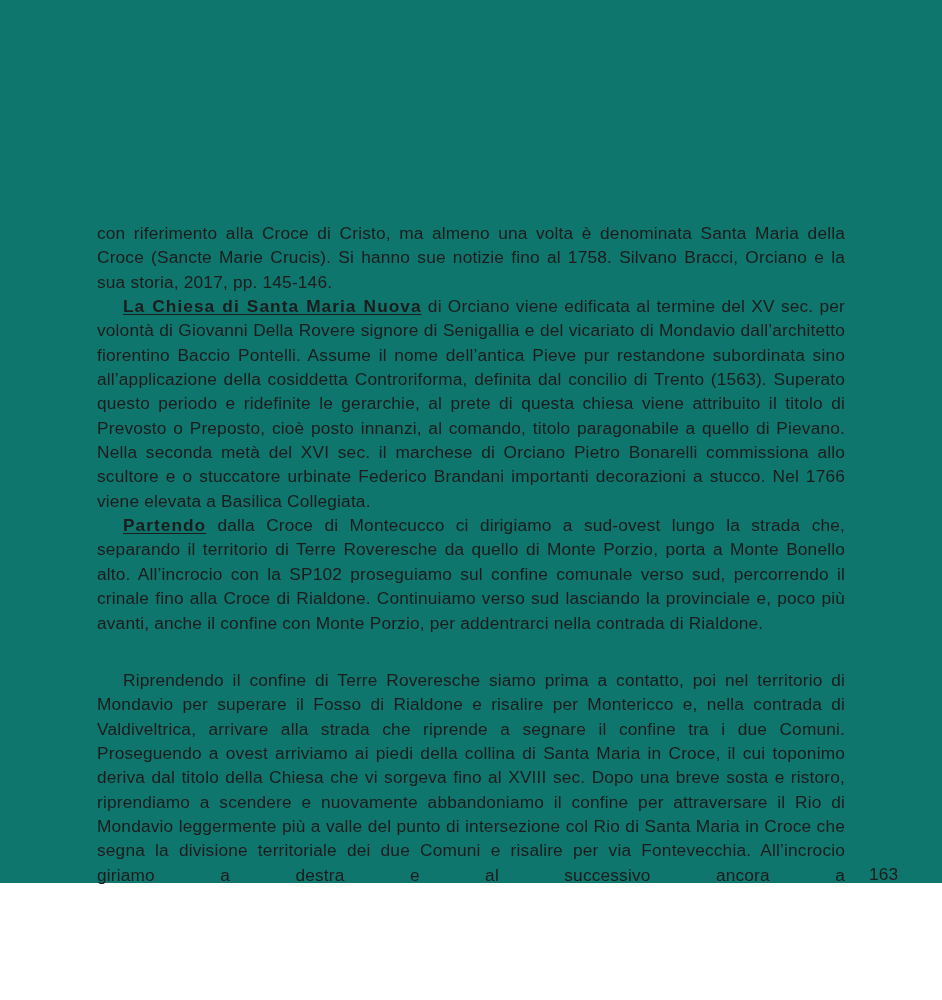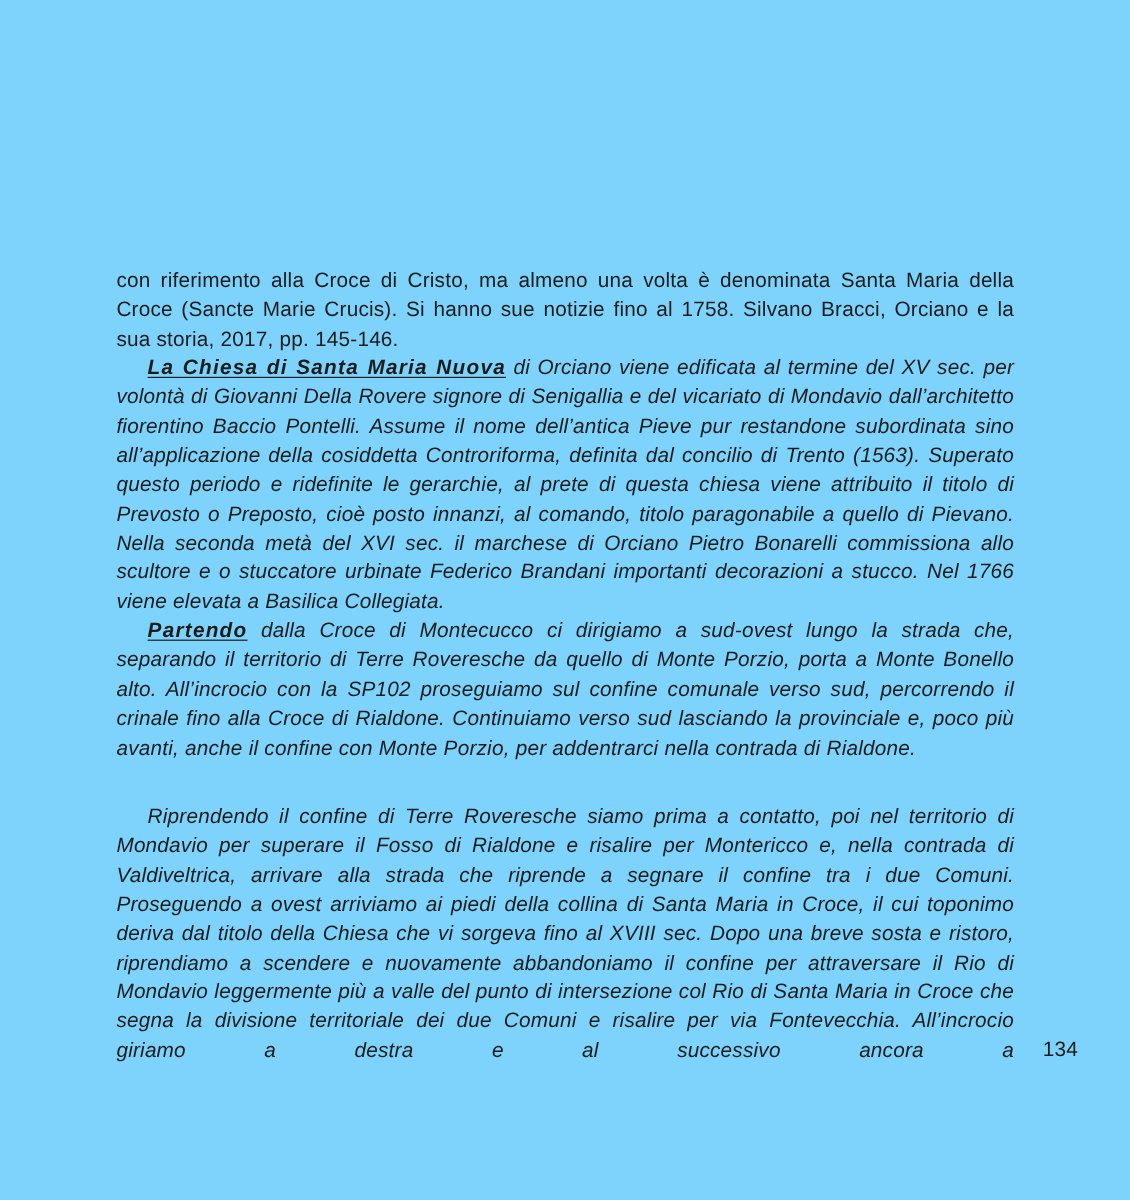--- a/index.html
+++ b/index.html
@@ -14,22 +14,22 @@
     font-family: "Liberation Sans", sans-serif;
     color: #1a1a1a;
     position: relative;
   }
 
   .page {
     position: absolute;
     top: 0;
     left: 0;
     width: 942px;
-    height: 1000px;
-    background: #7dd3fc;
+    height: 883px;
+    background: #0f766e;
   }
 
   
   .text-block {
     position: absolute;
     left: 97px;
     top: 221px;
     width: 748px;
   }
 
@@ -40,21 +40,20 @@
     text-align: justify;
     text-justify: inter-word;
     letter-spacing: 0.01em;
     word-spacing: 0.005em;
     color: #1c1c1c;
     -webkit-font-smoothing: antialiased;
   }
 
   .para.indent {
     text-indent: 26px;
-    font-style: italic;
   }
 
   .lead {
     font-weight: bold;
     text-decoration: underline;
     text-underline-offset: 2px;
     letter-spacing: 0.06em;
   }
 
   
@@ -89,15 +88,15 @@
     <p class="para"><span>con riferimento alla Croce di Cristo, ma almeno una volta è denominata Santa Maria della Croce (Sancte Marie Crucis). Si hanno sue notizie fino al 1758. Silvano Bracci, Orciano e la sua storia, 2017, pp. 145-146.</span></p>
 
     <p class="para indent"><span class="lead">La Chiesa di Santa Maria Nuova</span><span> di Orciano viene edificata al termine del XV sec. per volontà di Giovanni Della Rovere signore di Senigallia e del vicariato di Mondavio dall’architetto fiorentino Baccio Pontelli. Assume il nome dell’antica Pieve pur restandone subordinata sino all’applicazione della cosiddetta Controriforma, definita dal concilio di Trento (1563). Superato questo periodo e ridefinite le gerarchie, al prete di questa chiesa viene attribuito il titolo di Prevosto o Preposto, cioè posto innanzi, al comando, titolo paragonabile a quello di Pievano. Nella seconda metà del XVI sec. il marchese di Orciano Pietro Bonarelli commissiona allo scultore e o stuccatore urbinate Federico Brandani importanti decorazioni a stucco. Nel 1766 viene elevata a Basilica Collegiata.</span></p>
 
     <p class="para indent"><span class="lead">Partendo</span><span> dalla Croce di Montecucco ci dirigiamo a sud-ovest lungo la strada che, separando il territorio di Terre Roveresche da quello di Monte Porzio, porta a Monte Bonello alto. All’incrocio con la SP102 proseguiamo sul confine comunale verso sud, percorrendo il crinale fino alla Croce di Rialdone. Continuiamo verso sud lasciando la provinciale e, poco più avanti, anche il confine con Monte Porzio, per addentrarci nella contrada di Rialdone.</span></p>
 
     <p class="para indent fulljust"><span>Riprendendo il confine di Terre Roveresche siamo prima a contatto, poi nel territorio di Mondavio per superare il Fosso di Rialdone e risalire per Montericco e, nella contrada di Valdiveltrica, arrivare alla strada che riprende a segnare il confine tra i due Comuni. Proseguendo a ovest arriviamo ai piedi della collina di Santa Maria in Croce, il cui toponimo deriva dal titolo della Chiesa che vi sorgeva fino al XVIII sec. Dopo una breve sosta e ristoro, riprendiamo a scendere e nuovamente abbandoniamo il confine per attraversare il Rio di Mondavio leggermente più a valle del punto di intersezione col Rio di Santa Maria in Croce che segna la divisione territoriale dei due Comuni e risalire per via Fontevecchia. All’incrocio giriamo a destra e al successivo ancora a</span></p>
 
   </div>
 
-  <div class="folio">134</div>
+  <div class="folio">163</div>
 
 </div>
 
 </body></html>

